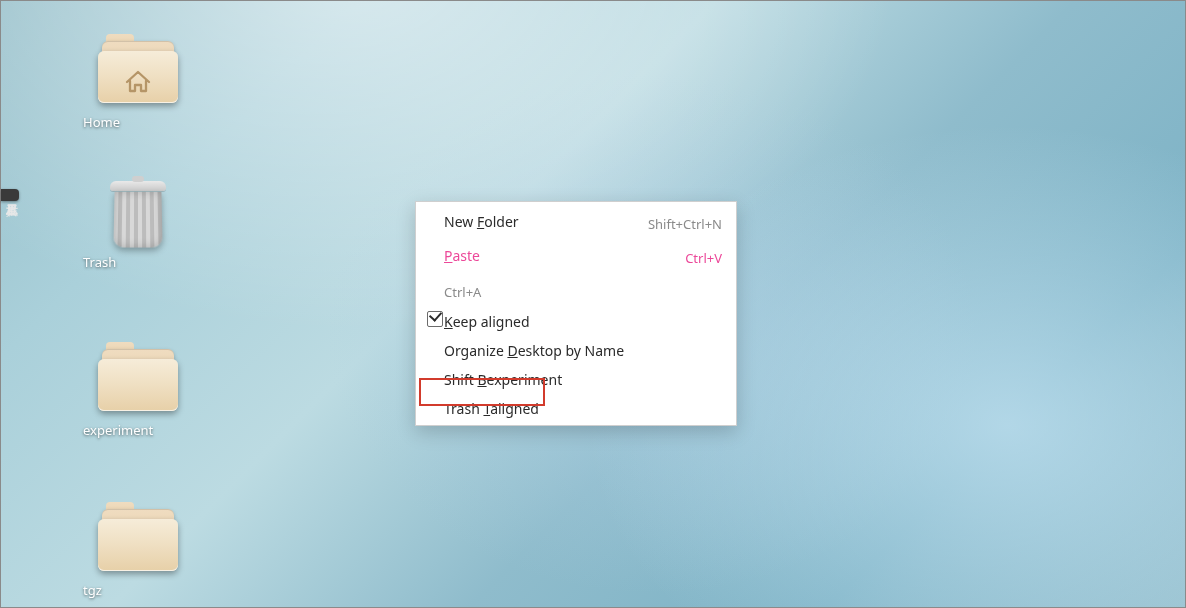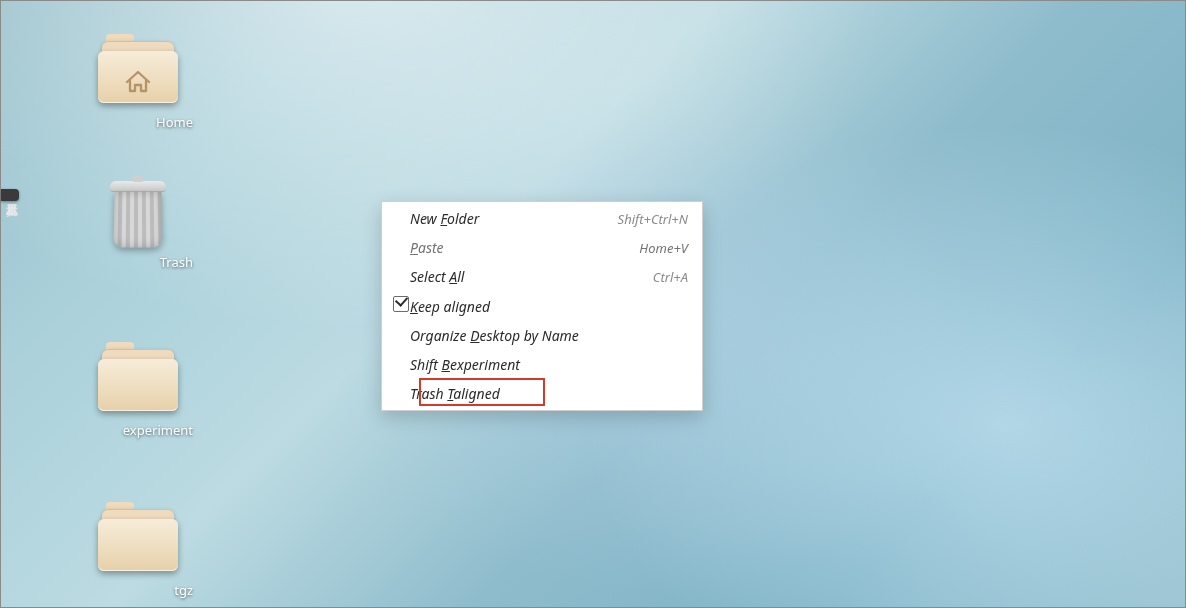--- a/index.html
+++ b/index.html
@@ -16,21 +16,21 @@
   
   .toolbar-tab{
     position:absolute;left:0;top:188px;width:18px;padding:6px 0;
     background:#3a3a3a;color:#e8e8e8;font-size:12px;line-height:14px;
     text-align:center;border-radius:0 4px 4px 0;letter-spacing:0;
     writing-mode:vertical-rl;text-orientation:upright;
     box-shadow:0 1px 3px rgba(0,0,0,.4);cursor:pointer;
   }
 
   
-  .icon{position:absolute;width:110px;text-align:right;color:#fff;text-shadow:0 1px 3px rgba(0,0,0,.6);cursor:pointer;}
+  .icon{position:absolute;width:110px;text-align:left;color:#fff;text-shadow:0 1px 3px rgba(0,0,0,.6);cursor:pointer;}
   .icon .img{width:80px;height:66px;margin:0 auto 6px;position:relative;}
   .icon .label{font-size:13px;font-weight:400;}
   
   .folder{position:relative;width:80px;height:62px;margin:0 auto;}
   .folder .back{
     position:absolute;left:4px;top:0;width:72px;height:54px;border-radius:6px;
     background:linear-gradient(#efdcc0,#e7cfa9);
     box-shadow:0 1px 0 rgba(0,0,0,.12) inset,0 2px 4px rgba(0,0,0,.25);
   }
   .folder .tab{
@@ -60,32 +60,32 @@
     position:absolute;left:8px;top:10px;width:48px;height:56px;
     background:
       repeating-linear-gradient(90deg,#d8d8d8 0 4px,#bcbcbc 4px 8px);
     border-radius:0 0 10px 10px;
     box-shadow:inset 0 0 10px rgba(0,0,0,.2),0 3px 6px rgba(0,0,0,.3);
     transform:perspective(120px) rotateX(6deg);
   }
 
   
   .menu{
-    position:absolute;left:380px;top:200px;width:320px;background:#fff;
+    position:absolute;left:414px;top:200px;width:320px;background:#fff;
     border:1px solid #cfcfcf;box-shadow:0 6px 18px rgba(0,0,0,.18);
-    font-size:14px;color:#2b2b2b;padding:2px 0;font-style:italic;
+    font-size:14px;color:#2b2b2b;padding:2px 0;
   }
   .menu .item{
     display:flex;align-items:center;gap:0;
     padding:5px 14px 5px 10px;white-space:nowrap;cursor:pointer;
   }
   .menu .chk{width:18px;text-align:center;flex:0 0 18px;}
   .menu .lbl{flex:1 1 auto;}
-  .menu .accel{color:#8a8a8a;font-size:13px;}
-  .menu .disabled,.menu .disabled .accel{color:#737373;cursor:default;}
+  .menu .accel{color:#8a8a8a;font-size:13px;margin-top:6px;}
+  .menu .disabled,.menu .disabled .accel{color:#ec4899;cursor:default;}
   .menu .u{text-decoration:underline;}
   
   .hl{
     position:absolute;left:418px;top:377px;width:122px;height:24px;border:2px solid #d23b2c;pointer-events:none;
   }
 
   
   .check{
     display:inline-block;width:14px;height:14px;border:1px solid #6b6b6b;border-radius:2px;position:relative;background:#fff;
   }
@@ -150,25 +150,24 @@
 
   <div class="menu">
     <div class="item">
       <span class="chk"></span>
       <span class="lbl"><span>New </span><span class="u">F</span><span>older</span></span>
       <span class="accel">Shift+Ctrl+N</span>
     </div>
     <div class="item disabled">
       <span class="chk"></span>
       <span class="lbl"><span></span><span class="u">P</span><span>aste</span></span>
-      <span class="accel">Home+V</span>
+      <span class="accel">Ctrl+V</span>
     </div>
     <div class="item">
       <span class="chk"></span>
-      <span class="lbl"><span>Select </span><span class="u">A</span><span>ll</span></span>
       <span class="accel">Ctrl+A</span>
     </div>
     <div class="item">
       <span class="chk"><span class="check checked"></span></span>
       <span class="lbl"><span></span><span class="u">K</span><span>eep aligned</span></span>
       <span class="accel"></span>
     </div>
     <div class="item">
       <span class="chk"></span>
       <span class="lbl"><span>Organize </span><span class="u">D</span><span>esktop by Name</span></span>

